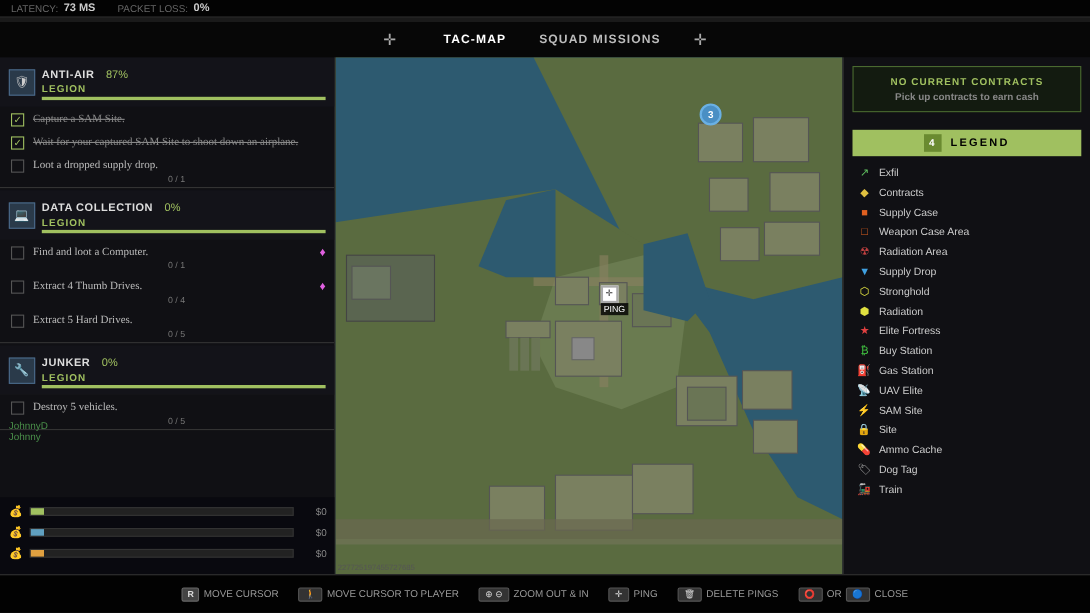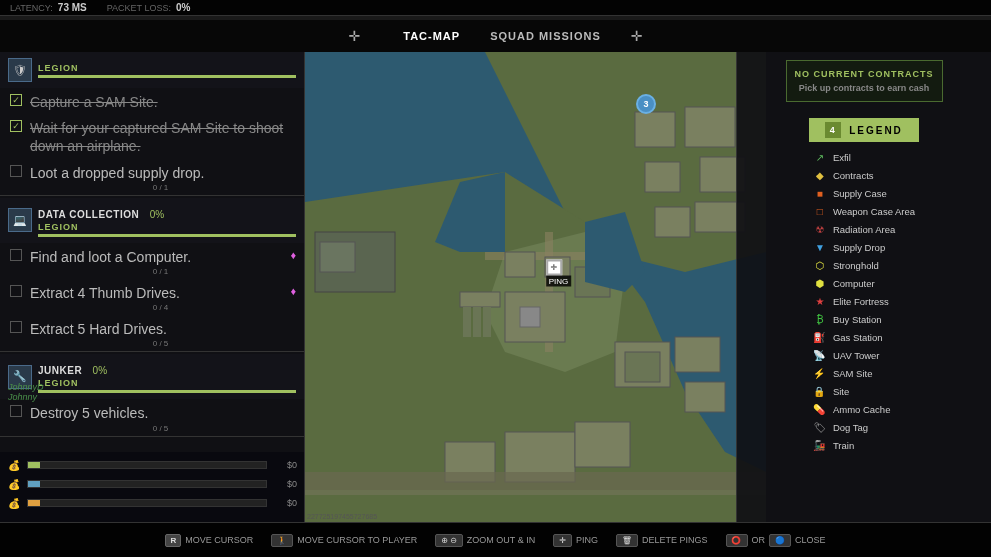--- a/index.html
+++ b/index.html
@@ -161,23 +161,24 @@
       width: 12px;
       height: 12px;
       border: 1px solid #555;
       display: flex;
       align-items: center;
       justify-content: center;
       font-size: 9px;
     }
     .obj-check.checked { color: #a0c060; border-color: #a0c060; }
     .obj-text {
-      font-size: 14px;
+      font-size: 10px;
       color: #bbb;
       line-height: 1.3;
+      font-family: Liberation Serif, serif;
     }
     .obj-text.completed { color: #888; text-decoration: line-through; }
     .obj-progress {
       font-size: 8px;
       color: #777;
       text-align: center;
       padding-right: 5px;
       margin-top: 1px;
     }
     .obj-icon-right {
@@ -188,21 +189,20 @@
       color: #e060e0;
     }
 
     
     #player-names {
       position: absolute;
       left: 8px;
       bottom: 120px;
       font-size: 9px;
       color: #4a8f4a;
-      font-style: italic;
     }
 
     
     #currency-bars {
       position: absolute;
       bottom: 0;
       left: 0;
       width: 305px;
       height: 70px;
       background: rgba(10,10,15,0.95);
@@ -241,27 +241,26 @@
       display: flex;
       align-items: center;
       justify-content: center;
     }
 
     
     #right-panel {
       position: absolute;
       top: 52px;
       right: 0;
-      width: 255px;
+      width: 225px;
       bottom: 35px;
       background: rgba(15,15,20,0.92);
       border-left: 1px solid #333;
       display: flex;
       flex-direction: column;
-      align-items: center;
     }
 
     
     #no-contracts {
       margin: 8px;
       border: 1px solid #4a6a30;
       padding: 8px;
       background: rgba(20,30,15,0.8);
     }
     .contracts-title {
@@ -460,20 +459,24 @@
   <span class="nav-icon">✛</span>
 </div>
 
 <div id="left-panel">
 
   <div id="missions-container">
       <div class="mission-section">
         <div class="mission-header">
     <div class="mission-icon">🛡</div>
     <div class="mission-title-block">
+      <div>
+        <span class="mission-name">ANTI-AIR</span>
+        <span class="mission-percent">87%</span>
+      </div>
       <div class="mission-faction">LEGION</div>
       <div class="faction-bar"></div>
     </div>
   </div>
         <div class="mission-objective">
       <div class="obj-check checked">✓</div>
       <div class="obj-text completed">Capture a SAM Site.</div>
 
     </div>
         <div class="mission-objective">
@@ -667,37 +670,37 @@
         <div class="legend-item">
     <div class="legend-icon supply">▼</div>
     <span>Supply Drop</span>
   </div>
         <div class="legend-item">
     <div class="legend-icon stronghold">⬡</div>
     <span>Stronghold</span>
   </div>
         <div class="legend-item">
     <div class="legend-icon fortress">⬢</div>
-    <span>Computer</span>
+    <span>Radiation</span>
   </div>
         <div class="legend-item">
     <div class="legend-icon elite">★</div>
     <span>Elite Fortress</span>
   </div>
         <div class="legend-item">
     <div class="legend-icon buy">₿</div>
     <span>Buy Station</span>
   </div>
         <div class="legend-item">
     <div class="legend-icon gas">⛽</div>
     <span>Gas Station</span>
   </div>
         <div class="legend-item">
     <div class="legend-icon uav">📡</div>
-    <span>UAV Tower</span>
+    <span>UAV Elite</span>
   </div>
         <div class="legend-item">
     <div class="legend-icon sam">⚡</div>
     <span>SAM Site</span>
   </div>
         <div class="legend-item">
     <div class="legend-icon safe">🔒</div>
     <span>Site</span>
   </div>
         <div class="legend-item">

